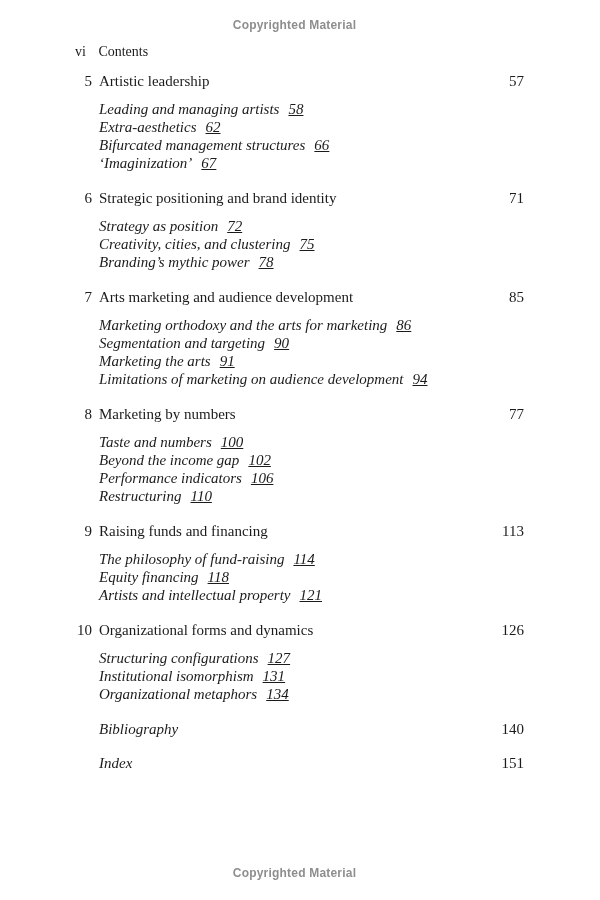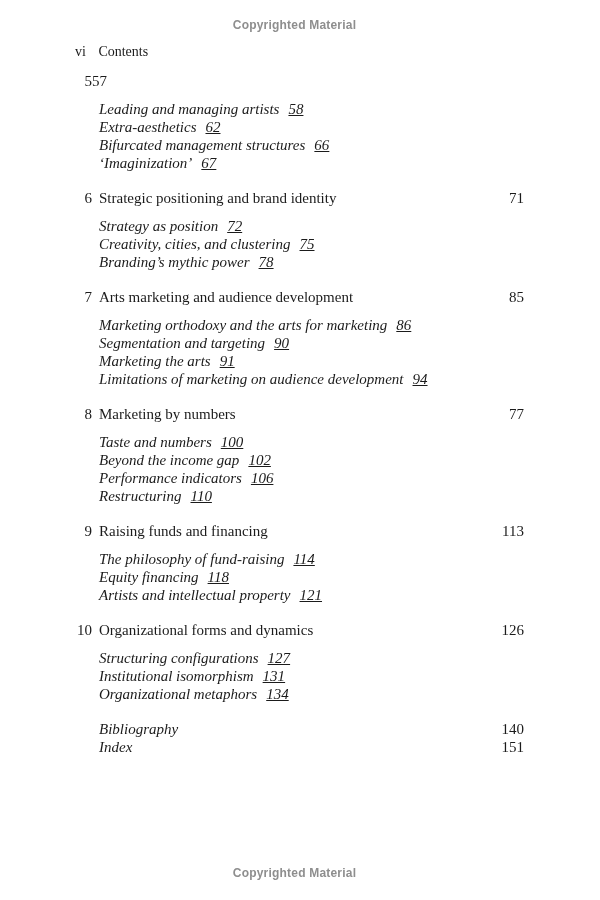--- a/index.html
+++ b/index.html
@@ -45,40 +45,41 @@
   .pg { text-align:right; flex:0 0 auto; font-style:normal; }
 
   .section-row {
     line-height:18px;
     font-style:italic;
     padding-left:31px;
   }
   .section-page { margin-left:9px;text-decoration:underline; }
 
   .backmatter { margin-top:10px; }
-  .backmatter .chapter-row { margin-bottom:0; }
+  .backmatter .chapter-row { margin-bottom:0;margin-top:16px; }
   .backmatter .title { font-style:italic; }
 </style>
 </head>
 <body>
 
 <div class="page">
 
   <div class="watermark top">Copyrighted Material</div>
 
   <div class="running-header">
     <span class="folio">vi</span>
     <span class="header-title">Contents</span>
   </div>
 
   <div class="toc" id="toc">
     <div id="chapters">
   <section class="chapter">
     <div class="chapter-row">
       <span class="num">5</span>
+      <span class="title">Artistic leadership</span>
       <span class="pg">57</span>
     </div>
     <div class="sections">
   <div class="section-row">
     <span>Leading and managing artists</span><span class="section-page">58</span>
   </div>
 
   <div class="section-row">
     <span>Extra-aesthetics</span><span class="section-page">62</span>
   </div>

